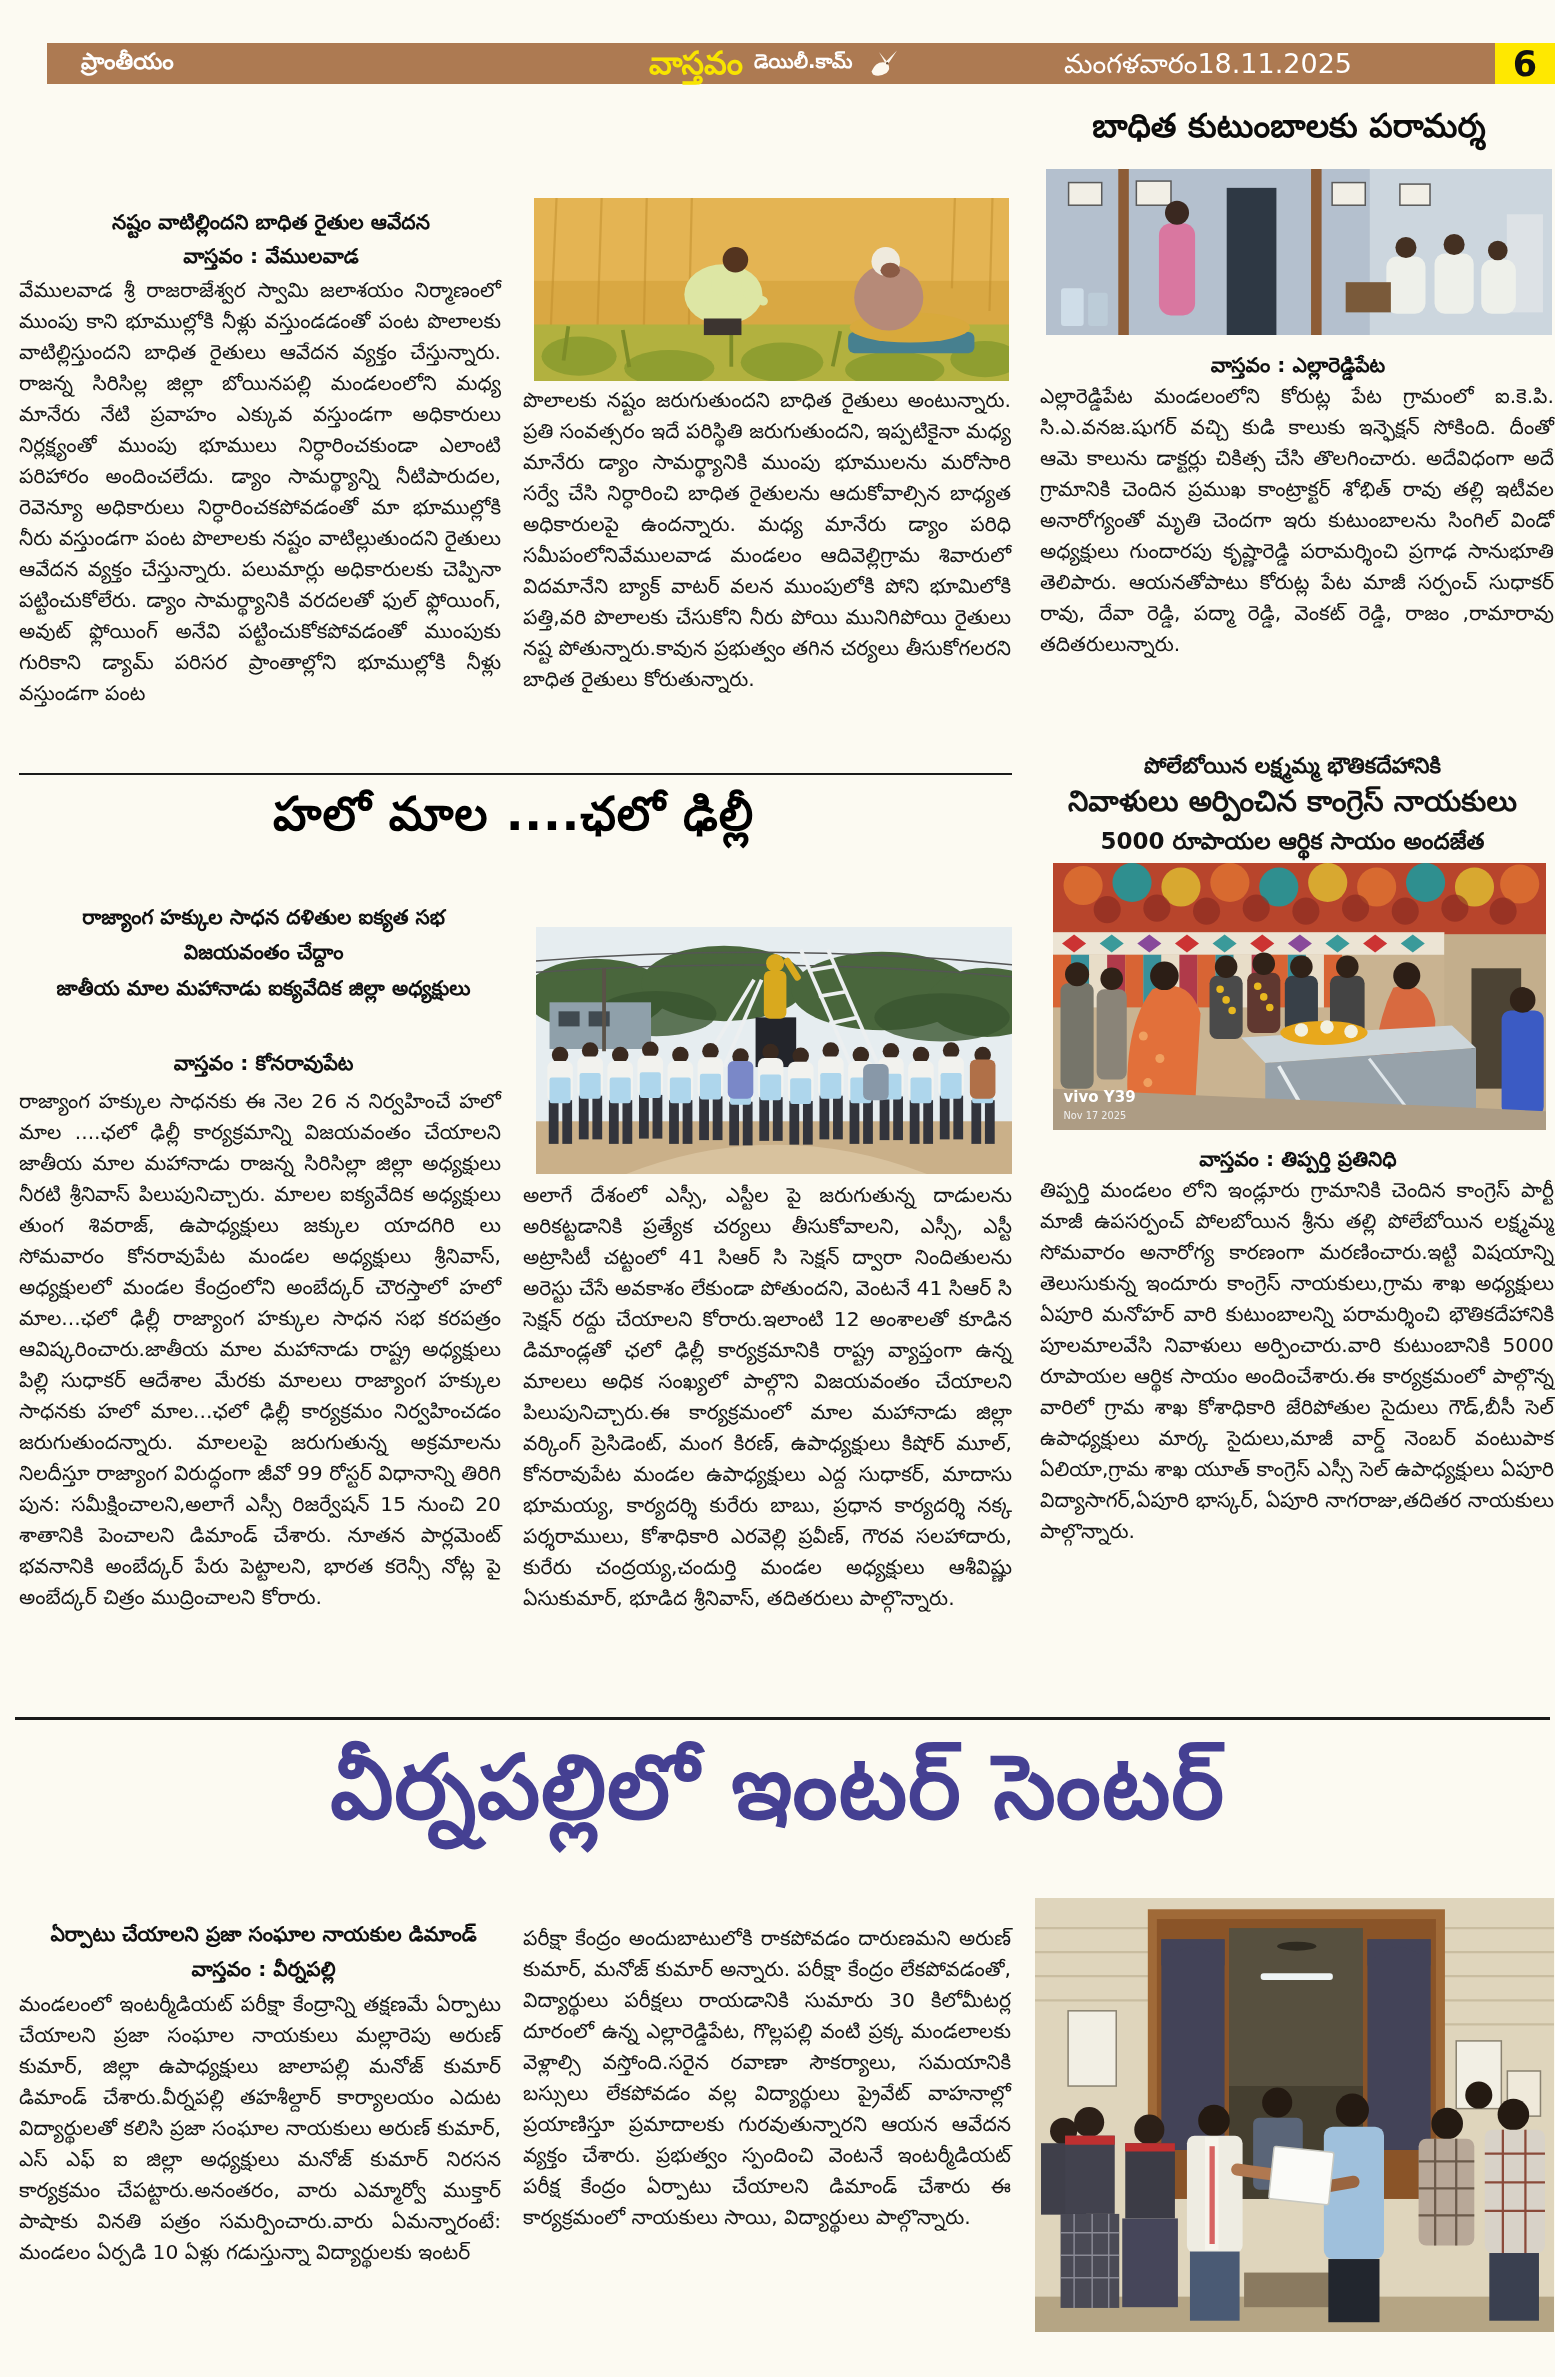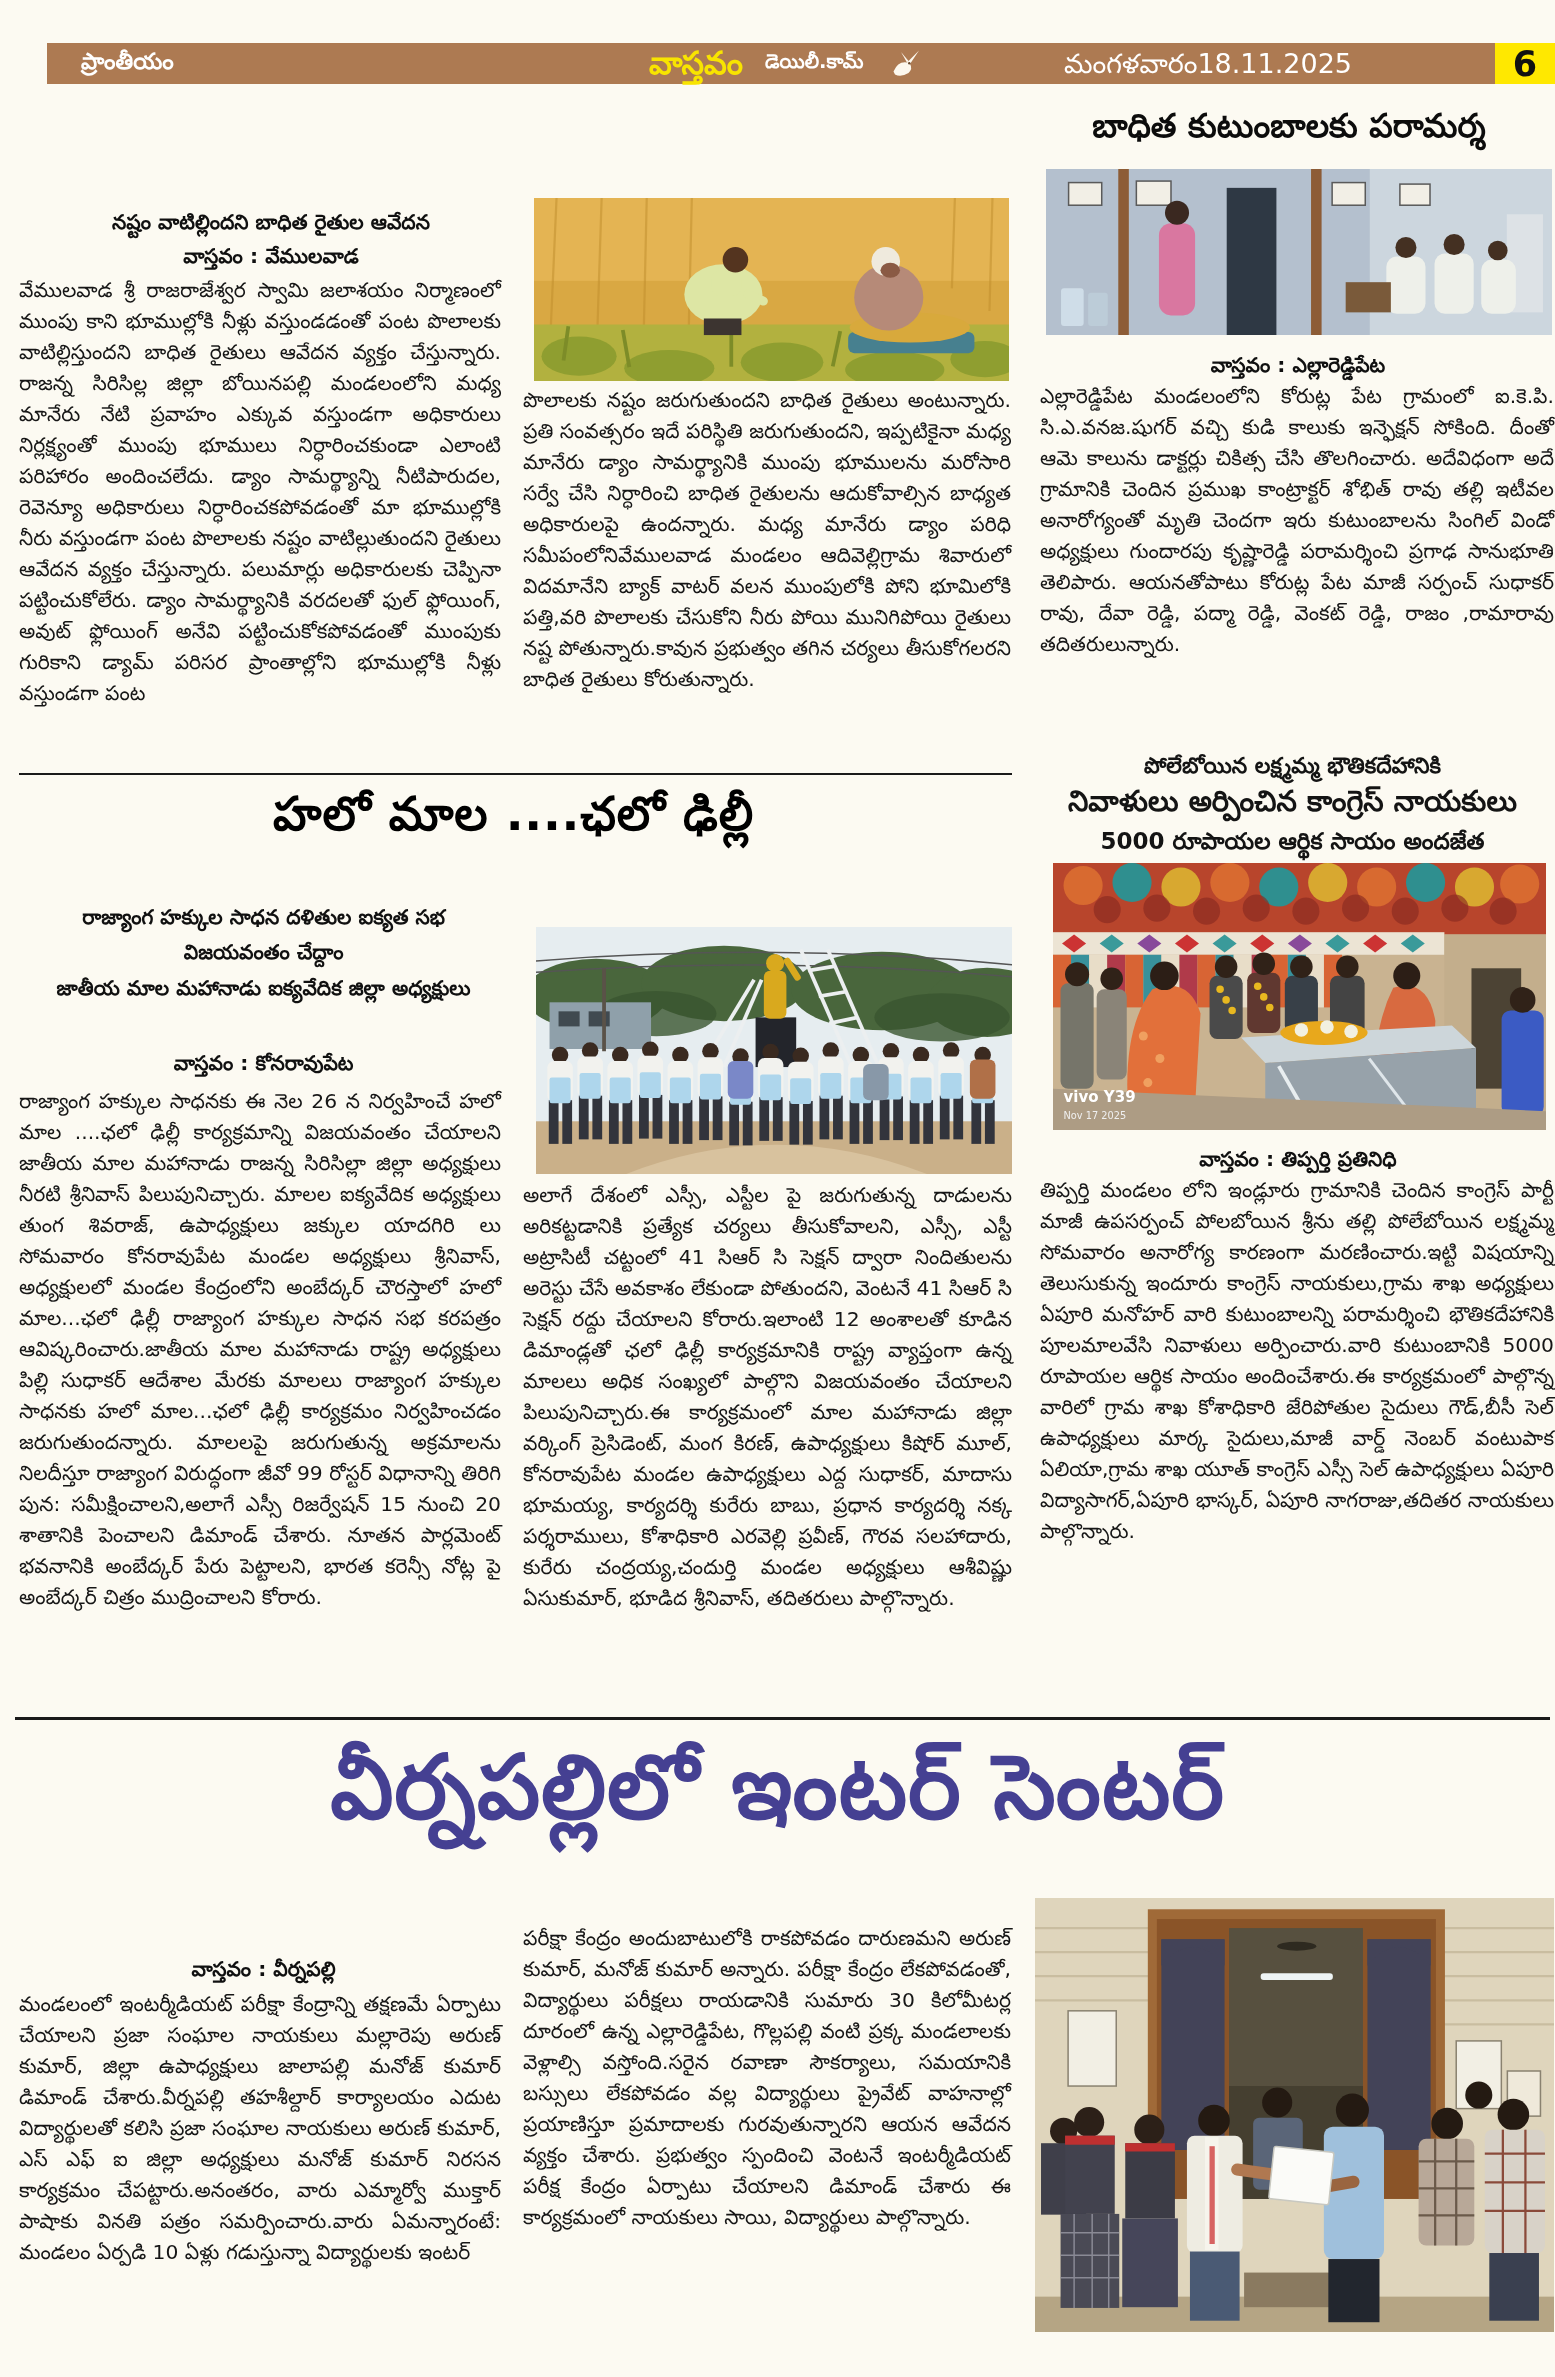--- a/index.html
+++ b/index.html
@@ -9,21 +9,21 @@
     font-family:"DejaVu Sans","Liberation Sans",sans-serif;
     color:#141414;
   }
   .abs{position:absolute;}
   
   .topbar{
     left:47px; top:43px; width:1508px; height:41px;
     background:#ad7a52; display:flex; align-items:center;
   }
   .topbar .section-label{margin-left:34px; color:#fff; font-size:22.6px; font-weight:bold;}
-  .brand{position:absolute; left:602px; top:0; height:41px; display:flex; align-items:center; gap:22px;}
+  .brand{position:absolute; left:602px; top:0; height:41px; display:flex; align-items:center; gap:11px;}
   .brand-main{color:#f8e400; font-size:32px; font-weight:bold; line-height:41px;}
   .brand-suffix{color:#fff; font-size:19.6px; font-weight:bold;}
   .topdate{position:absolute; right:203px; top:0; line-height:41px; color:#fff; font-size:27px;}
   .pagenum-box{
     position:absolute; right:0; top:0; width:60px; height:41px; background:#ffe800;
     display:flex; align-items:center; justify-content:center;
   }
   .pagenum-box span{color:#111; font-size:35px; font-weight:bold;}
   
   .hl{font-weight:bold; text-align:center; line-height:1.25; letter-spacing:0.8px;}
@@ -338,20 +338,21 @@
       <text x="14" y="340" font-size="13" fill="#f0f0f0">Nov 17 2025</text>
     </svg>
   </div>
 
   <div class="abs subhead" style="left:1042px;top:1142px;width:512px;">వాస్తవం : తిప్పర్తి ప్రతినిధి</div>
   <div class="abs bodytext" style="left:1040px;top:1175px;width:514px;height:497px;">తిప్పర్తి మండలం లోని ఇండ్లూరు గ్రామానికి చెందిన కాంగ్రెస్ పార్టీ మాజీ ఉపసర్పంచ్ పోలబోయిన శ్రీను తల్లి పోలేబోయిన లక్ష్మమ్మ సోమవారం అనారోగ్య కారణంగా మరణించారు.ఇట్టి విషయాన్ని తెలుసుకున్న ఇందూరు కాంగ్రెస్ నాయకులు,గ్రామ శాఖ అధ్యక్షులు ఏపూరి మనోహర్ వారి కుటుంబాలన్ని పరామర్శించి భౌతికదేహానికి పూలమాలవేసి నివాళులు అర్పించారు.వారి కుటుంబానికి 5000 రూపాయల ఆర్థిక సాయం అందించేశారు.ఈ కార్యక్రమంలో పాల్గొన్న వారిలో గ్రామ శాఖ కోశాధికారి జేరిపోతుల సైదులు గౌడ్,బీసీ సెల్ ఉపాధ్యక్షులు మార్క సైదులు,మాజీ వార్డ్ నెంబర్ వంటుపాక ఏలియా,గ్రామ శాఖ యూత్ కాంగ్రెస్ ఎస్సీ సెల్ ఉపాధ్యక్షులు ఏపూరి విద్యాసాగర్,ఏపూరి భాస్కర్, ఏపూరి నాగరాజు,తదితర నాయకులు పాల్గొన్నారు.</div>
 
   <div class="abs rule" style="left:15px;top:1717px;width:1535px;height:3px;"></div>
 
   <div class="abs hl hl-inter">వీర్నపల్లిలో ఇంటర్ సెంటర్</div>
+  <div class="abs subhead" style="left:22.6px;top:1917px;width:482px;">ఏర్పాటు చేయాలని ప్రజా సంఘాల నాయకుల డిమాండ్</div>
   <div class="abs subhead" style="left:22.6px;top:1952px;width:482px;">వాస్తవం : వీర్నపల్లి</div>
   <div class="abs bodytext" style="left:19px;top:1989px;width:482px;height:376px;">మండలంలో ఇంటర్మీడియట్ పరీక్షా కేంద్రాన్ని తక్షణమే ఏర్పాటు చేయాలని ప్రజా సంఘాల నాయకులు మల్లారెపు అరుణ్ కుమార్, జిల్లా ఉపాధ్యక్షులు జాలాపల్లి మనోజ్ కుమార్ డిమాండ్ చేశారు.వీర్నపల్లి తహశీల్దార్ కార్యాలయం ఎదుట విద్యార్థులతో కలిసి ప్రజా సంఘాల నాయకులు అరుణ్ కుమార్, ఎస్ ఎఫ్ ఐ జిల్లా అధ్యక్షులు మనోజ్ కుమార్ నిరసన కార్యక్రమం చేపట్టారు.అనంతరం, వారు ఎమ్మార్వో ముక్తార్ పాషాకు వినతి పత్రం సమర్పించారు.వారు ఏమన్నారంటే: మండలం ఏర్పడి 10 ఏళ్లు గడుస్తున్నా విద్యార్థులకు ఇంటర్</div>
   <div class="abs bodytext" style="left:523px;top:1923px;width:488px;height:421px;">పరీక్షా కేంద్రం అందుబాటులోకి రాకపోవడం దారుణమని అరుణ్ కుమార్, మనోజ్ కుమార్ అన్నారు. పరీక్షా కేంద్రం లేకపోవడంతో, విద్యార్థులు పరీక్షలు రాయడానికి సుమారు 30 కిలోమీటర్ల దూరంలో ఉన్న ఎల్లారెడ్డిపేట, గొల్లపల్లి వంటి ప్రక్క మండలాలకు వెళ్లాల్సి వస్తోంది.సరైన రవాణా సౌకర్యాలు, సమయానికి బస్సులు లేకపోవడం వల్ల విద్యార్థులు ప్రైవేట్ వాహనాల్లో ప్రయాణిస్తూ ప్రమాదాలకు గురవుతున్నారని ఆయన ఆవేదన వ్యక్తం చేశారు. ప్రభుత్వం స్పందించి వెంటనే ఇంటర్మీడియట్ పరీక్ష కేంద్రం ఏర్పాటు చేయాలని డిమాండ్ చేశారు ఈ కార్యక్రమంలో నాయకులు సాయి, విద్యార్థులు పాల్గొన్నారు.</div>
 
   <div class="abs photo" style="left:1035px;top:1898px;width:519px;height:434px;">
     <svg viewBox="0 0 690 577" preserveAspectRatio="none">
       <rect width="690" height="577" fill="#dfd5bc"></rect>
       <g stroke="#c9bda0" stroke-width="3">
         <line x1="0" y1="40" x2="155" y2="40"></line>
           <line x1="0" y1="72" x2="155" y2="72"></line>

